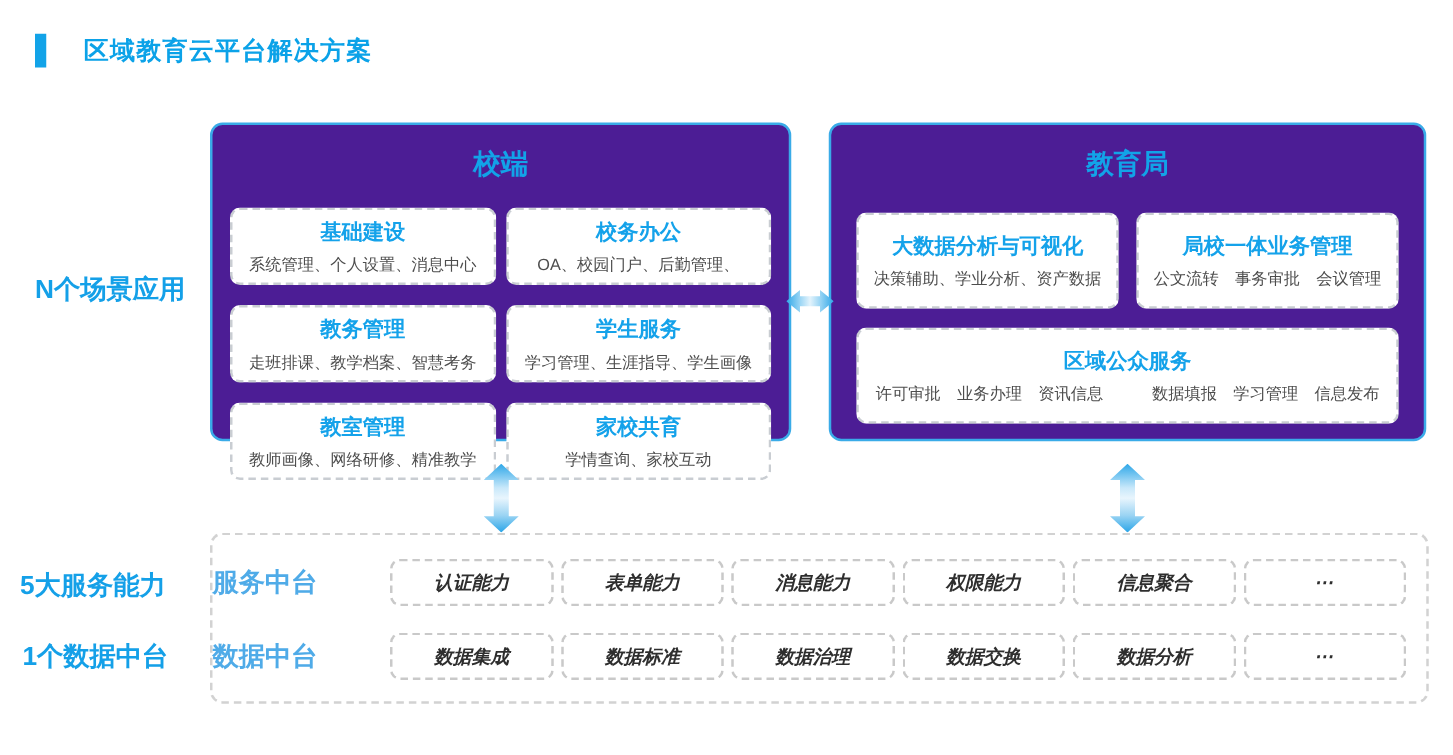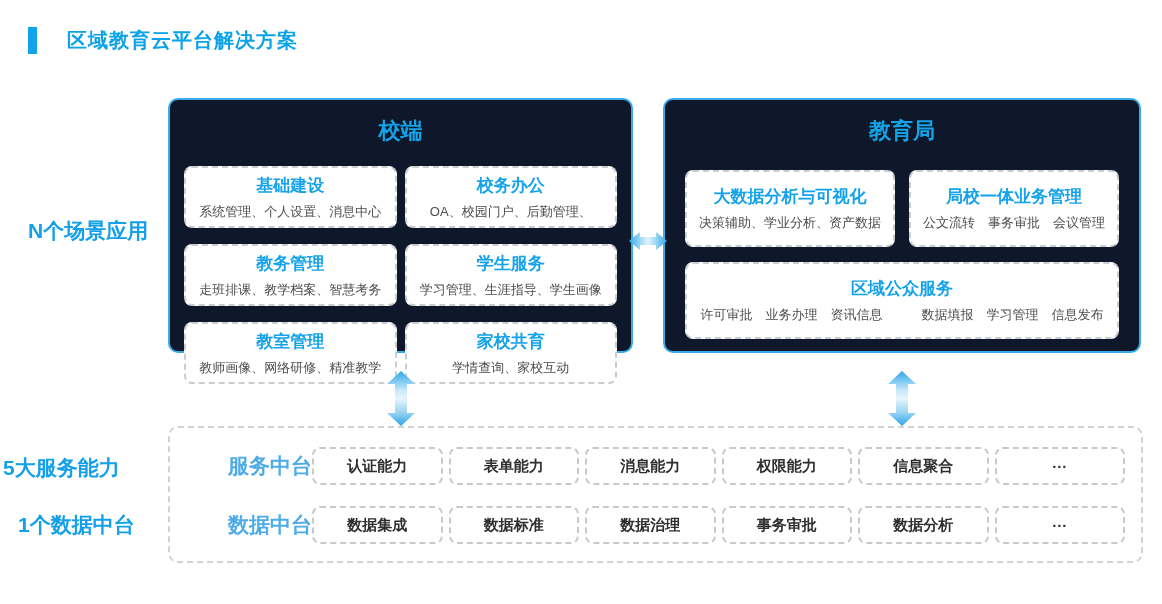--- a/index.html
+++ b/index.html
@@ -9,27 +9,27 @@
   }
 
   
   .header { position:absolute; left:28px; top:27px; display:flex; align-items:center;gap:20px; }
   .accent-bar { width:9px; height:27px; background:#12a3e8; margin-right:10px; }
   .page-title { font-size:20px; font-weight:bold; color:#0ba2e8; letter-spacing:1px; }
 
   
   .side-label { position:absolute; font-weight:bold; color:#14a0e8; font-size:21px; white-space:nowrap; }
   .lbl-scenes   { left:28px; top:217px; }
-  .lbl-services { left:3px; top:454px; }
+  .lbl-services { left:16px; top:454px; }
   .lbl-data     { left:18px; top:511px; }
 
   
   .panel {
     position:absolute; top:98px; height:255px; box-sizing:border-box;
-    border:2px solid #3aabe8; border-radius:10px; background:#0f172a;
+    border:2px solid #3aabe8; border-radius:10px; background:#4c1d95;
   }
   .panel-school { left:168px; width:465px; }
   .panel-bureau { left:663px; width:478px; }
   .panel-title  { text-align:center; font-size:22px; font-weight:bold; color:#12a3e8; margin-top:16px; }
 
   
   .card {
     border:2px dashed #c9cdd2; border-radius:8px; background:#ffffff; box-sizing:border-box;
     display:flex; flex-direction:column; align-items:center; justify-content:center;
   }
@@ -43,22 +43,22 @@
   .bureau-row1 { display:grid; grid-template-columns:1fr 1fr; gap:14px; }
   .bureau-row1 .card { height:77px; }
   .bureau-wide { margin-top:15px; height:77px; }
 
   
   .bottom-box {
     position:absolute; left:168px; top:426px; width:975px; height:137px; box-sizing:border-box;
     border:2px dashed #d2d2d2; border-radius:10px; background:#ffffff; padding:19px 16px 0 0;
   }
   .platform-row { display:flex; align-items:center; height:38px; margin-bottom:21px; }
-  .platform-label { flex:0 0 142px; text-align:right; font-size:21px; font-weight:bold; color:#4fabe8; white-space:nowrap; }
-  .chips { display:flex; flex:1; gap:6px; }
+  .platform-label { flex:0 0 142px; text-align:left; font-size:21px; font-weight:bold; color:#4fabe8; white-space:nowrap; }
+  .chips { display:flex; flex:1; gap:6px;font-style:italic; }
   .chip {
     flex:1; height:38px; box-sizing:border-box; background:#ffffff;
     border:2px dashed #c9c9c9; border-radius:8px;
     display:flex; align-items:center; justify-content:center;
     font-size:15px; font-weight:bold; color:#2e2e2e; white-space:nowrap;
   }
 
   
   .arrow { position:absolute; }
   .arrow-h { left:629px; top:230px; }
@@ -179,20 +179,20 @@
         <div class="chip">信息聚合</div>
         <div class="chip">···</div>
       </div>
     </div>
     <div class="platform-row">
       <div class="platform-label">数据中台</div>
       <div class="chips">
         <div class="chip">数据集成</div>
         <div class="chip">数据标准</div>
         <div class="chip">数据治理</div>
-        <div class="chip">事务审批</div>
+        <div class="chip">数据交换</div>
         <div class="chip">数据分析</div>
         <div class="chip">···</div>
       </div>
     </div>
   </div>
 
 </div>
 
 </body></html>

